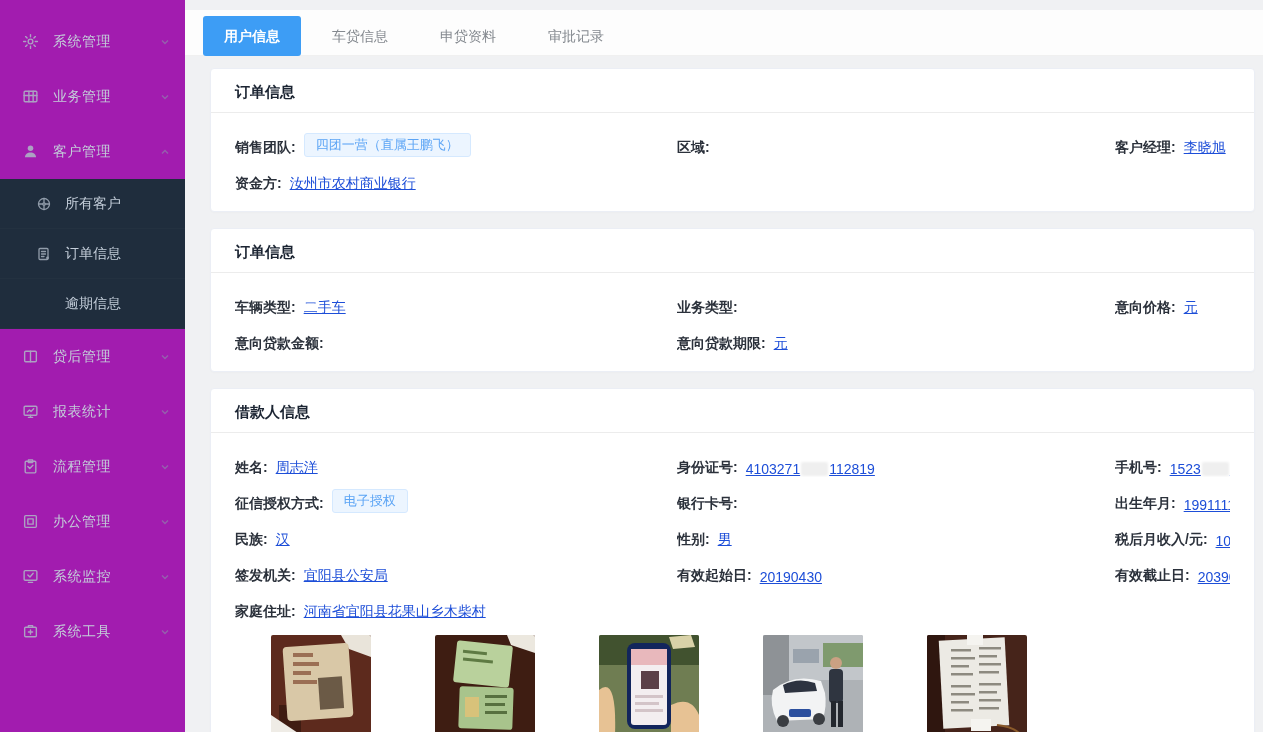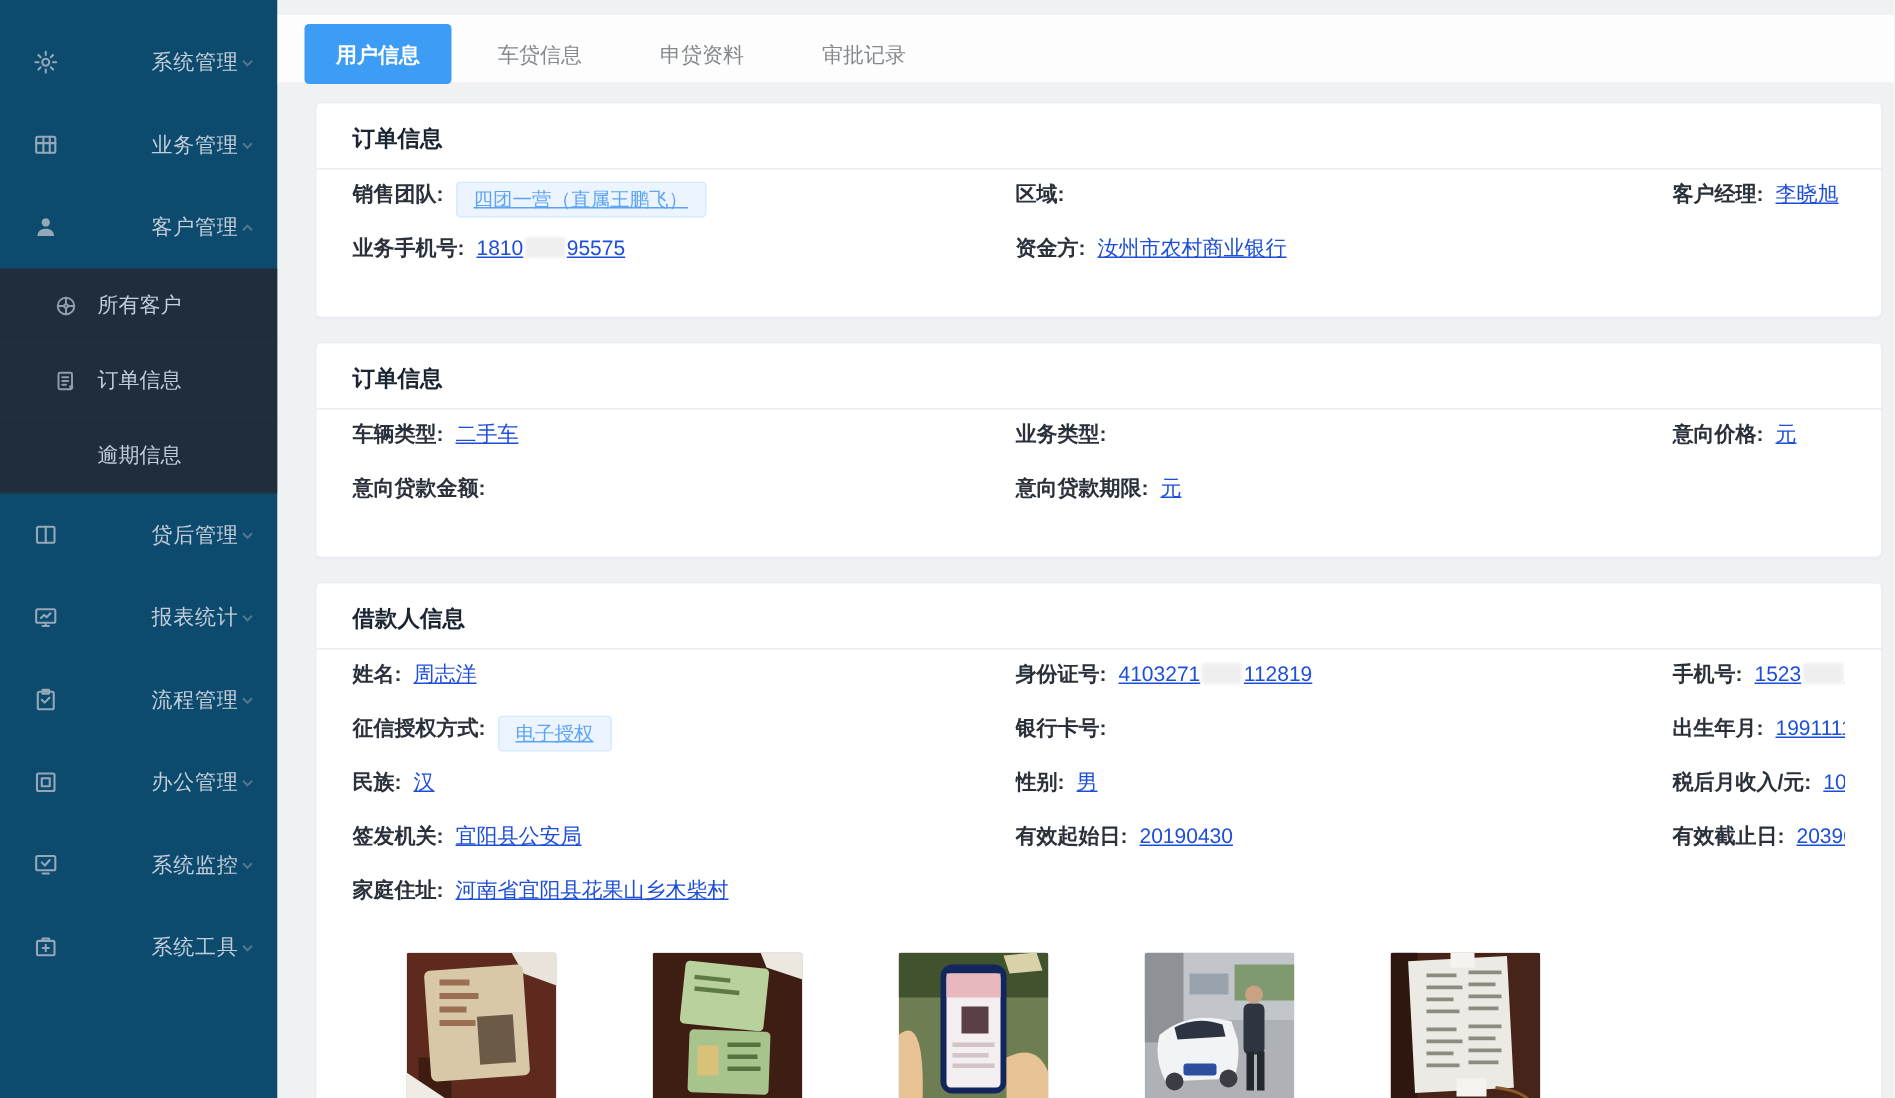--- a/index.html
+++ b/index.html
@@ -1,20 +1,20 @@
 <!DOCTYPE html>
 <html><head>
 <meta charset="utf-8">
 <style>
   * { margin:0; padding:0; box-sizing:border-box; }
   html,body { width:1263px; height:732px; overflow:hidden; font-family:"Liberation Sans","DejaVu Sans",sans-serif; }
   .app { width:1263px; height:732px; display:flex; background:#f0f1f3; overflow:hidden; }
 
   
-  .sidebar { width:185px; min-width:185px; height:100%; background:#0c4a6e; padding-top:14px; color:#c3cdd9;text-align:right; }
+  .sidebar { width:185px; min-width:185px; height:100%; background:#a21caf; padding-top:14px; color:#c3cdd9; }
   .side-item { height:55px; display:flex; align-items:center; padding:0 14px 0 22px; font-size:14px; cursor:pointer; }
   .side-item .ic { width:17px; height:17px; margin-right:14px; flex:0 0 17px; opacity:.85; }
   .side-item .lbl { flex:1; letter-spacing:.5px; }
   .side-item .chev { width:12px; height:12px; opacity:.55; }
   .submenu { background:#1f2d3d; }
   .sub-item { height:50px; display:flex; align-items:center; padding:0 14px 0 36px; font-size:14px; cursor:pointer; border-bottom:1px solid rgba(255,255,255,0.02); }
   .sub-item .ic { width:16px; height:16px; margin-right:13px; flex:0 0 16px; opacity:.8; }
   .sub-item.noicon { padding-left:65px; }
   svg.icon { stroke:#aeb9c6; fill:none; stroke-width:1.3; stroke-linecap:round; stroke-linejoin:round; }
 
@@ -22,24 +22,24 @@
   .main { flex:1; display:flex; flex-direction:column; background:#f0f1f3; overflow:hidden; }
   .tabbar { margin-top:10px; background:#fdfdfd; border-bottom:1px solid #f0f0f0; padding:6px 0 0 18px; display:flex; height:46px; }
   .tab { height:40px; line-height:40px; padding:0 21px; font-size:14px; color:#84898f; cursor:pointer; margin-right:10px; border-radius:3px 3px 0 0; }
   .tab.active { background:#3d9df5; color:#ffffff; font-weight:bold; border-radius:3px; }
 
   .content { flex:1; padding:12px 8px 0 25px; overflow:hidden; }
   .card { background:#ffffff; border:1px solid #ebeef5; border-radius:4px; margin-bottom:16px; box-shadow:0 1px 2px rgba(0,0,0,0.02); }
   .card-hd { padding:14px 24px 10px 24px; font-size:15px; font-weight:bold; color:#1b2432; border-bottom:1px solid #ececec; }
   .card-bd { padding:8px 24px 18px 24px; }
   .frow { display:grid; grid-template-columns:442px 438px 1fr; }
-  .field { height:36px; display:flex; align-items:flex-start; font-size:14px; white-space:nowrap; overflow:hidden; }
+  .field { height:36px; display:flex; align-items:flex-end; font-size:14px; white-space:nowrap; overflow:hidden; }
   .field .flabel { font-weight:bold; color:#2b313b; margin-right:8px; }
   .field .fvalue { color:#1d4ed8;text-decoration:underline; }
-  .chip { display:inline-block; background:#ecf5ff; border:1px solid #d5e9ff; color:#5ba4f5; font-size:13px; padding:2px 11px; border-radius:3px; cursor:pointer;text-decoration:underline; }
+  .chip { display:inline-block; background:#ecf5ff; border:1px solid #d5e9ff; color:#5ba4f5; font-size:13px; padding:2px 11px; border-radius:3px; cursor:pointer; }
   .redact { display:inline-block; width:27px; height:14px; background:#efefef; border-radius:2px; margin:0 1px; vertical-align:-2px; filter:blur(1px); }
 
   
   .photos { display:flex; gap:64px; margin:14px 0 0 36px; }
   .photo-wrap { width:100px; display:flex; flex-direction:column; align-items:center; }
   .photo { width:100px; height:100px; border-radius:2px; overflow:hidden; cursor:pointer; }
   .photo svg { display:block; }
 </style>
 </head>
 <body>
@@ -193,24 +193,20 @@
             <div class="field">
               <span class="flabel">区域:</span>
               <span class="fvalue"></span>
             </div>
             <div class="field">
               <span class="flabel">客户经理:</span>
               <span class="fvalue">李晓旭</span>
             </div>
           </div>
           <div class="frow">
-            <div class="field">
-              <span class="flabel">业务手机号:</span>
-              <span class="fvalue"><span>1810</span><span class="redact"></span><span>95575</span></span>
-            </div>
             <div class="field">
               <span class="flabel">资金方:</span>
               <span class="fvalue">汝州市农村商业银行</span>
             </div>
             <div class="field"></div>
           </div>
         </div>
       </section>
 
       <section class="card">

